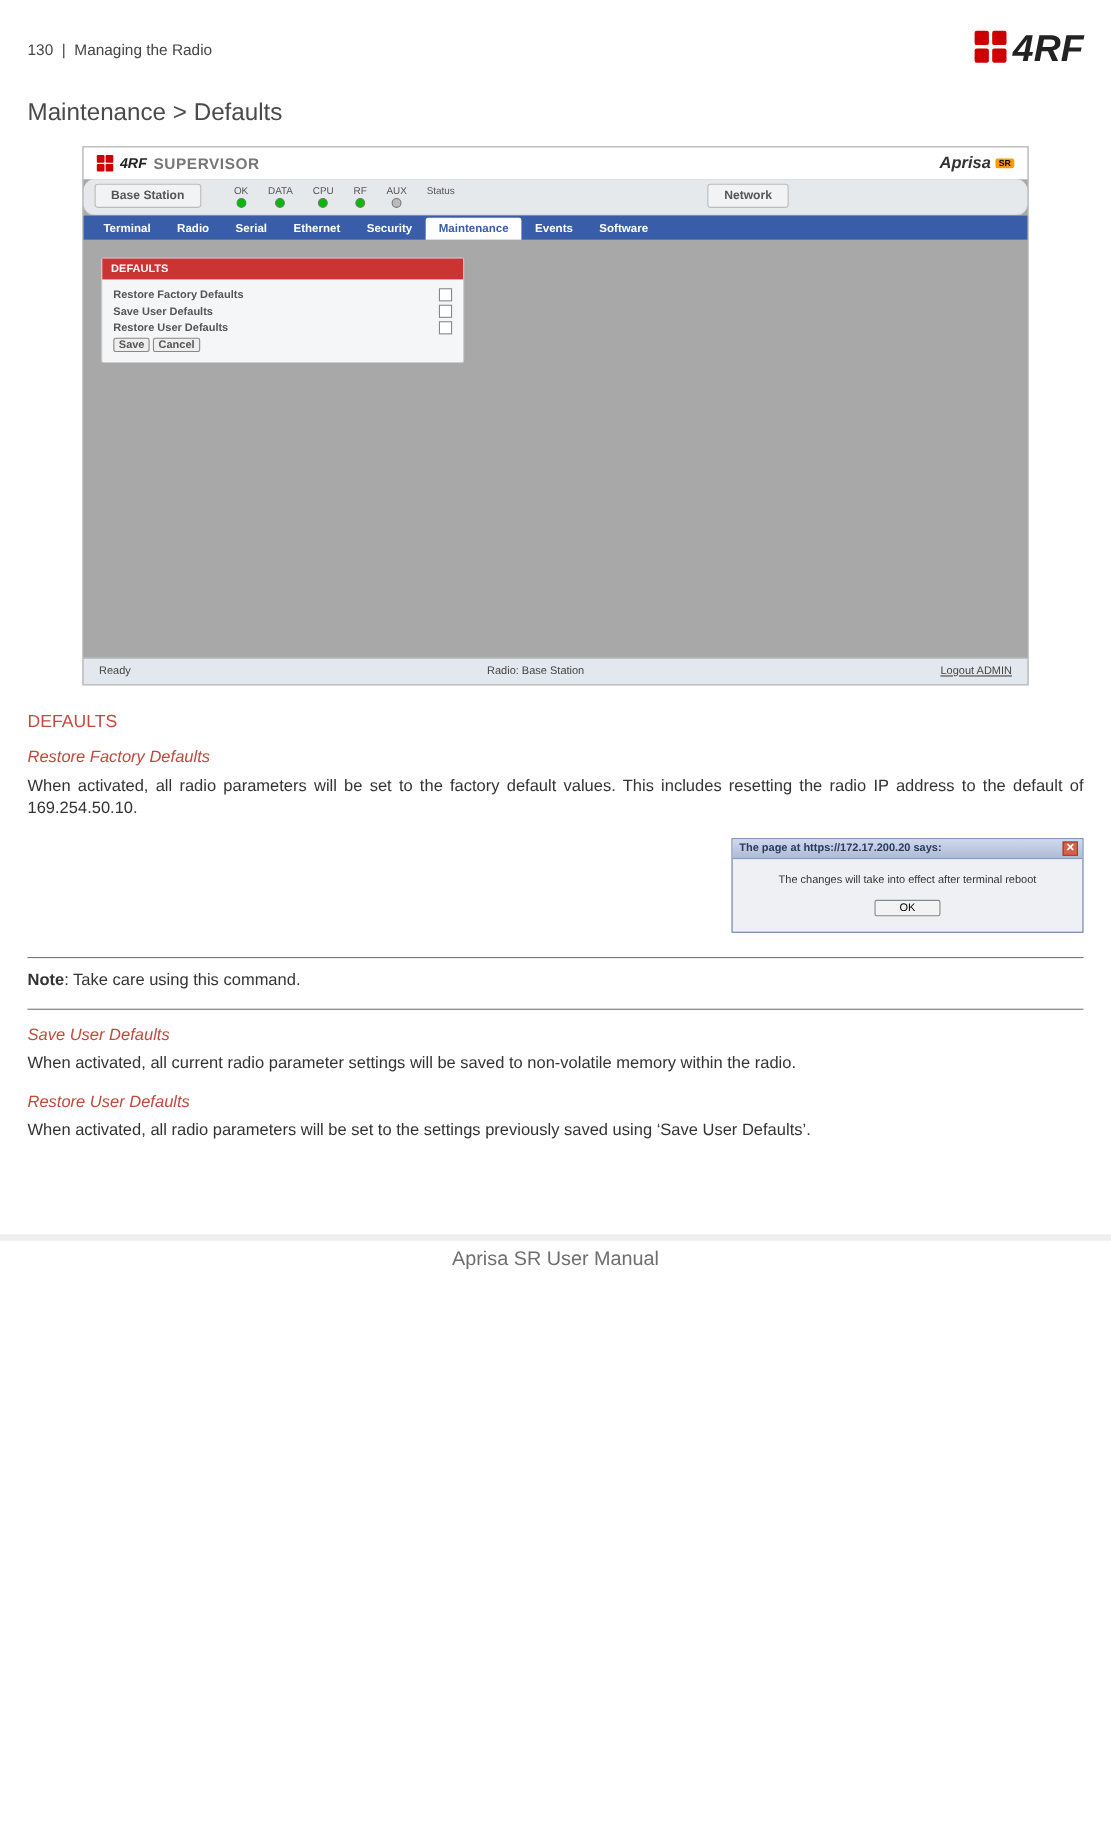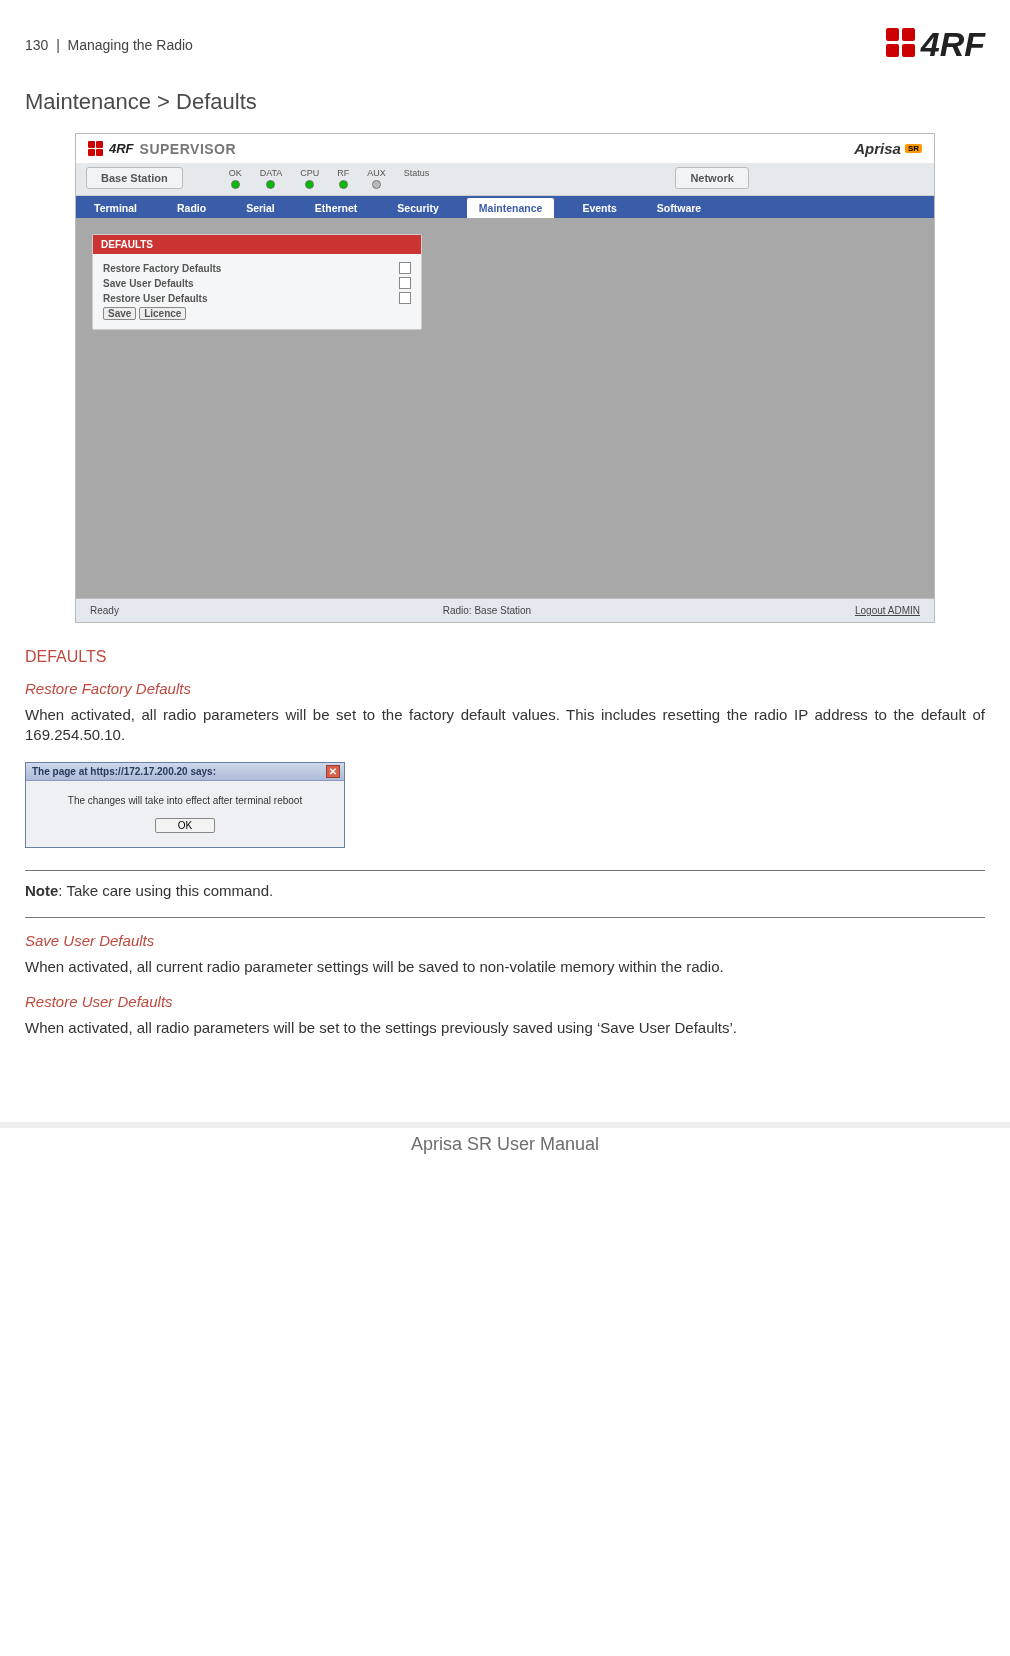--- a/index.html
+++ b/index.html
@@ -59,42 +59,43 @@
   .sv-logo-text { font-weight:bold; color:#777; font-size:14px; letter-spacing:0.5px;}
   .sv-dotgrid { display:inline-grid; grid-template-columns:repeat(2,7px); grid-gap:1px; }
   .sv-dotgrid span{width:7px;height:7px;background:#c00;border-radius:1px;}
   .aprisa { font-style:italic; font-weight:bold; color:#333; font-size:15px; display:flex; align-items:center; gap:4px;}
   .aprisa .sr { background:#f90; color:#000; font-size:8px; padding:0 3px; border-radius:2px; font-style:normal;}
   .status-bar {
     background: #e6e9ec;
     display:flex;
     align-items:center;
     padding: 4px 10px 6px 10px;
-    gap: 16px;
+    gap: 0;
     border-bottom:1px solid #ccc;
+    border-radius:10px;
   }
   .status-box {
     background:#f1f3f5;
     border:1px solid #bbb;
     padding:4px 14px;
     font-weight:bold;
     color:#555;
     font-size:11px;
     border-radius:3px;
   }
   .status-leds { display:flex; gap:18px; justify-content:center; margin:0 30px; font-size:9px; color:#555;}
   .status-leds .col{ display:flex; flex-direction:column; align-items:center; gap:1px;}
   .led { width:9px; height:9px; border-radius:50%; background:#0b0; border:1px solid #777; margin-top:1px;}
   .led.gray { background:#bbb; }
   .nb { margin-left: 200px; }
   .topnav {
     background:#3a5da9;
     display:flex;
     padding: 2px 6px 0 6px;
-    gap:16px;
+    gap:0;
   }
   .topnav a{
     color:#fff;
     font-weight:bold;
     padding:4px 12px;
     font-size:10.5px;
     cursor:pointer;
   }
   .topnav a.active{ background:#fff; color:#3a5da9; border-radius:2px 2px 0 0;}
   .subnav{
@@ -173,21 +174,21 @@
   .doc h3 {
     color:#c04a3e;
     font-size:15px;
     font-style:italic;
     font-weight:normal;
     margin: 14px 0 8px 0;
   }
   .justify { text-align: justify; }
   .dialog-wrap{
     display:flex;
-    justify-content:flex-start;
+    justify-content:flex-end;
     margin:10px 0 22px 0;
   }
   .dialog{
     width:320px;
     border:1px solid #6a7fa8;
     font-family: Tahoma, sans-serif;
     font-size:10px;
     background:#eef0f3;
   }
   .dialog-titlebar{
@@ -331,21 +332,21 @@
         <div class="panel-row">
           <span>Save User Defaults</span>
           <span class="checkbox"></span>
         </div>
         <div class="panel-row">
           <span>Restore User Defaults</span>
           <span class="checkbox"></span>
         </div>
         <div style="margin-top:4px;">
           <span class="btn">Save</span>
-          <span class="btn">Licence</span>
+          <span class="btn">Cancel</span>
         </div>
       </div>
     </div>
   </div>
 
   <div class="statusbar">
     <span>Ready</span>
     <span>Radio: Base Station</span>
     <span class="logout">Logout ADMIN</span>
   </div>

